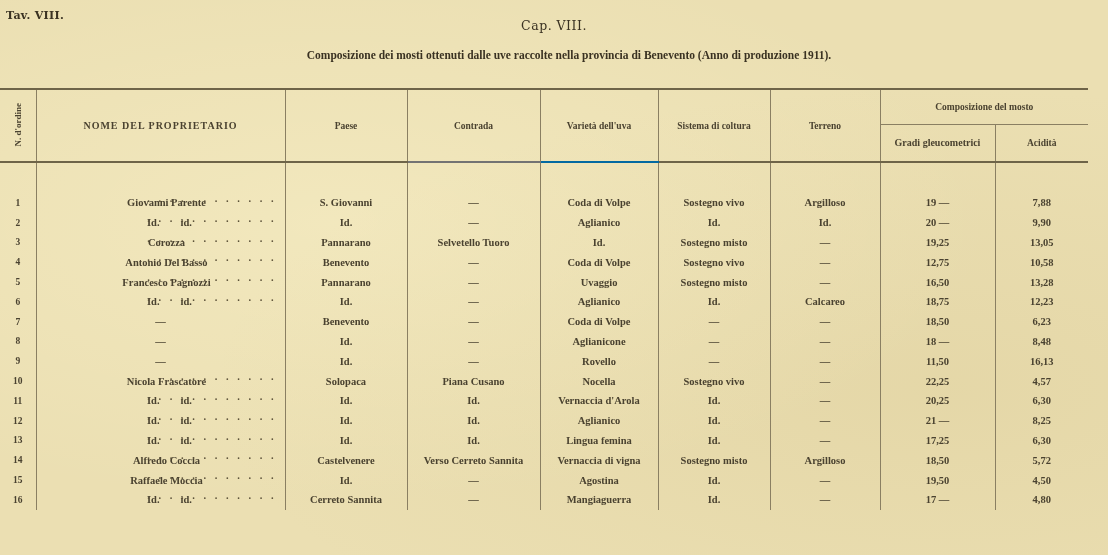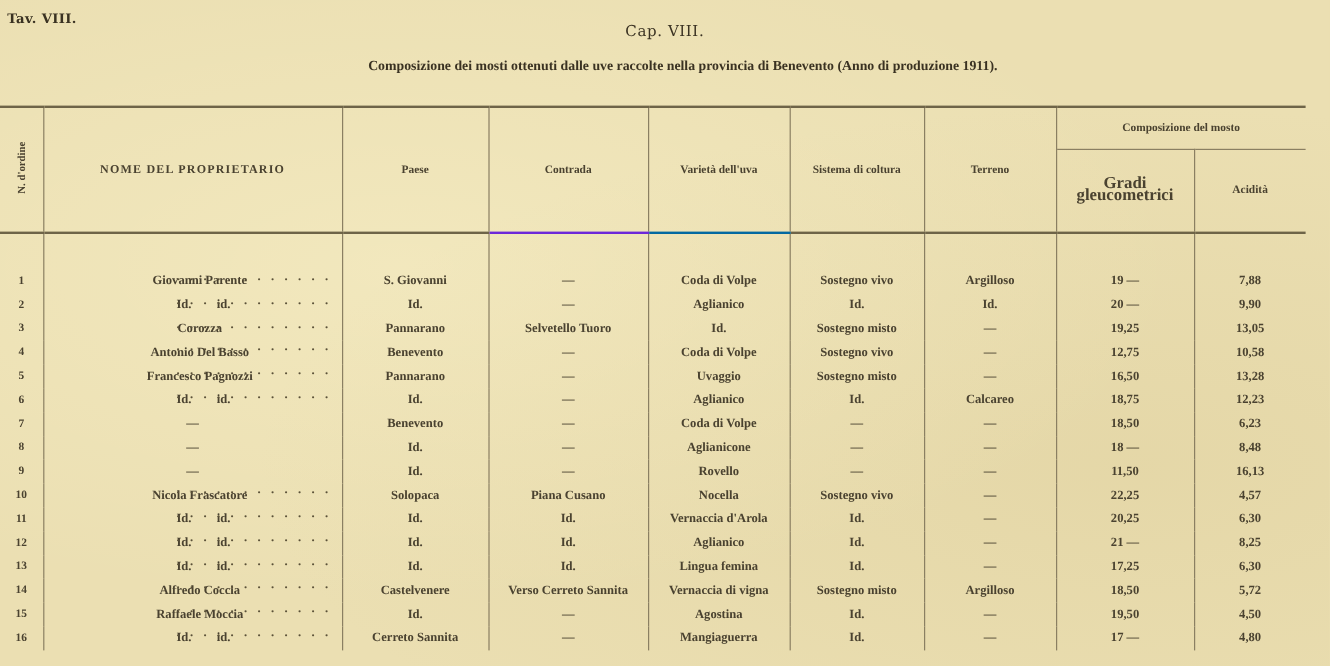--- a/index.html
+++ b/index.html
@@ -62,28 +62,28 @@
       <col style="width:112px">
       <col style="width:110px">
       <col style="width:115px">
       <col style="width:93px">
   </colgroup>
   <thead>
     <tr class="h1">
       <th class="first" rowspan="2" style="height:70px;border-bottom:2px solid #6e6448;"><span class="vert">N. d'ordine</span></th>
       <th rowspan="2" style="border-bottom:2px solid #6e6448;font-size:10px;letter-spacing:1px;">NOME DEL PROPRIETARIO</th>
       <th rowspan="2" style="border-bottom:2px solid #6e6448;">Paese</th>
-      <th rowspan="2" style="border-bottom:2px solid #6d28d9;">Contrada</th>
+      <th rowspan="2" style="border-bottom:2px solid #737373;">Contrada</th>
       <th rowspan="2" style="border-bottom:2px solid #0369a1;margin-left:46px;">Varietà dell'uva</th>
       <th rowspan="2" style="border-bottom:2px solid #6e6448;">Sistema di coltura</th>
       <th rowspan="2" style="border-bottom:2px solid #6e6448;">Terreno</th>
       <th class="comp last" colspan="2">Composizione del mosto</th>
     </tr>
     <tr class="h2">
-      <th class="sub" style="font-size:14px;line-height:10px;white-space:normal;padding:16px 10px;">Gradi gleucometrici</th>
+      <th class="sub" style="font-size:10px;line-height:10px;white-space:normal;padding:0 10px;">Gradi gleucometrici</th>
       <th class="sub last">Acidità</th>
     </tr>
   </thead>
   <tbody id="tbody">
     <tr class="spacer">
       <td class="first"></td>
         <td></td>
         <td></td>
         <td></td>
         <td></td>

